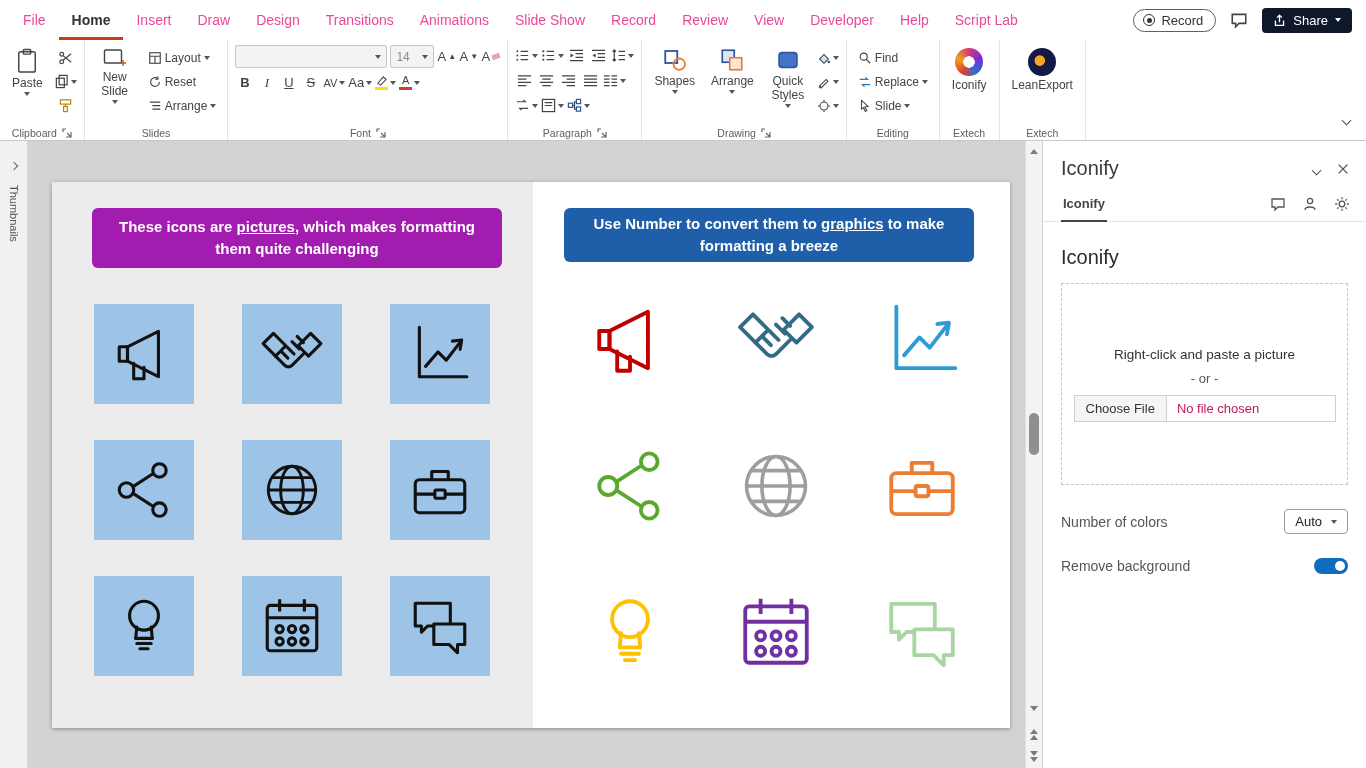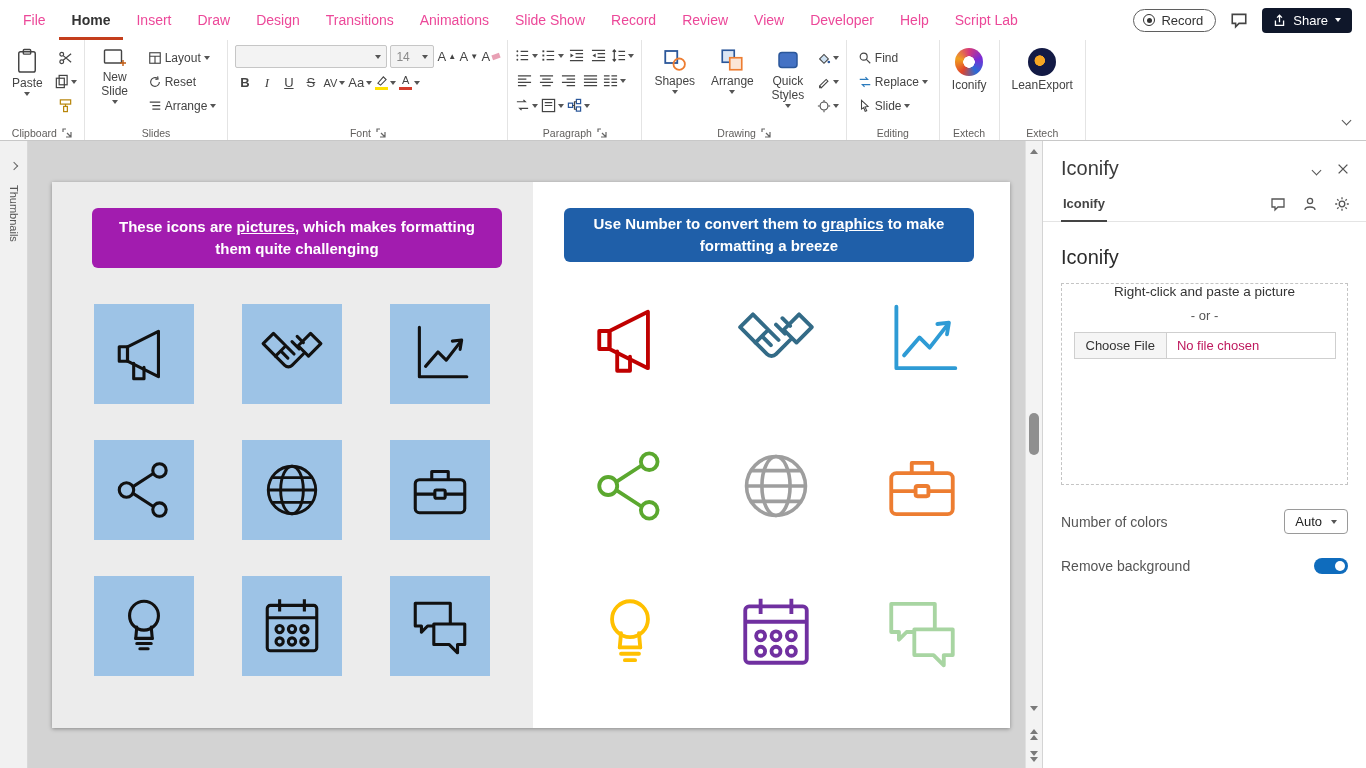--- a/index.html
+++ b/index.html
@@ -74,21 +74,21 @@
   .taskpane { position:absolute; left:1042px; top:141px; width:324px; bottom:0; background:#fff; border-left:1px solid #d4d4d4; }
   .tp-header { display:flex; align-items:center; padding:16px 16px 6px 18px; }
   .tp-title { font-size:20px; color:#3b3b3b; }
   .tp-hbtns { margin-left:auto; display:flex; gap:16px; align-items:center; }
   .chev-dn { width:7px; height:7px; border-right:1.6px solid #555; border-bottom:1.6px solid #555; transform:rotate(45deg); display:inline-block; }
   .tp-tabs { display:flex; align-items:flex-end; padding:4px 16px 0 18px; border-bottom:1px solid #e4e4e4; }
   .tp-tab { font-size:13px; font-weight:700; color:#444; padding:6px 2px 9px; border-bottom:2px solid #444; margin-bottom:-1px; }
   .tp-tab-icons { margin-left:auto; display:flex; gap:16px; align-items:center; padding-bottom:9px; }
   .tp-body { padding:8px 18px; }
   .tp-heading { font-size:20px; color:#2b2b2b; margin:16px 0 14px; }
-  .drop { border:1px dashed #c4c4c4; height:202px; display:flex; flex-direction:column; align-items:center; justify-content:flex-start; gap:9px; }
+  .drop { border:1px dashed #c4c4c4; height:202px; display:flex; flex-direction:column; align-items:center; justify-content:center; gap:9px; }
   .drop-hint { font-size:13.5px; color:#333; }
   .drop-or { font-size:13px; color:#555; }
   .file-row { display:flex; align-items:stretch; border:1px solid #cfcfcf; height:27px; width:262px; background:#fff; }
   .file-btn { background:#f5f5f5; border-right:1px solid #cfcfcf; padding:0 11px; font-size:13px; color:#333; display:flex; align-items:center; }
   .file-text { font-size:13px; color:#be185d; display:flex; align-items:center; padding-left:10px; }
   .row-setting { display:flex; align-items:center; justify-content:space-between; margin-top:24px; }
   .setting-label { font-size:14px; color:#555; }
   .select { display:flex; align-items:center; gap:9px; border:1px solid #9a9a9a; border-radius:4px; padding:4px 10px; font-size:13px; color:#222; background:#fff; }
   .toggle { width:34px; height:16px; border-radius:9px; position:relative; background:#0F6CBD; }
   .toggle::after { content:""; position:absolute; top:3px; right:3px; width:10px; height:10px; border-radius:50%; background:#fff; }

